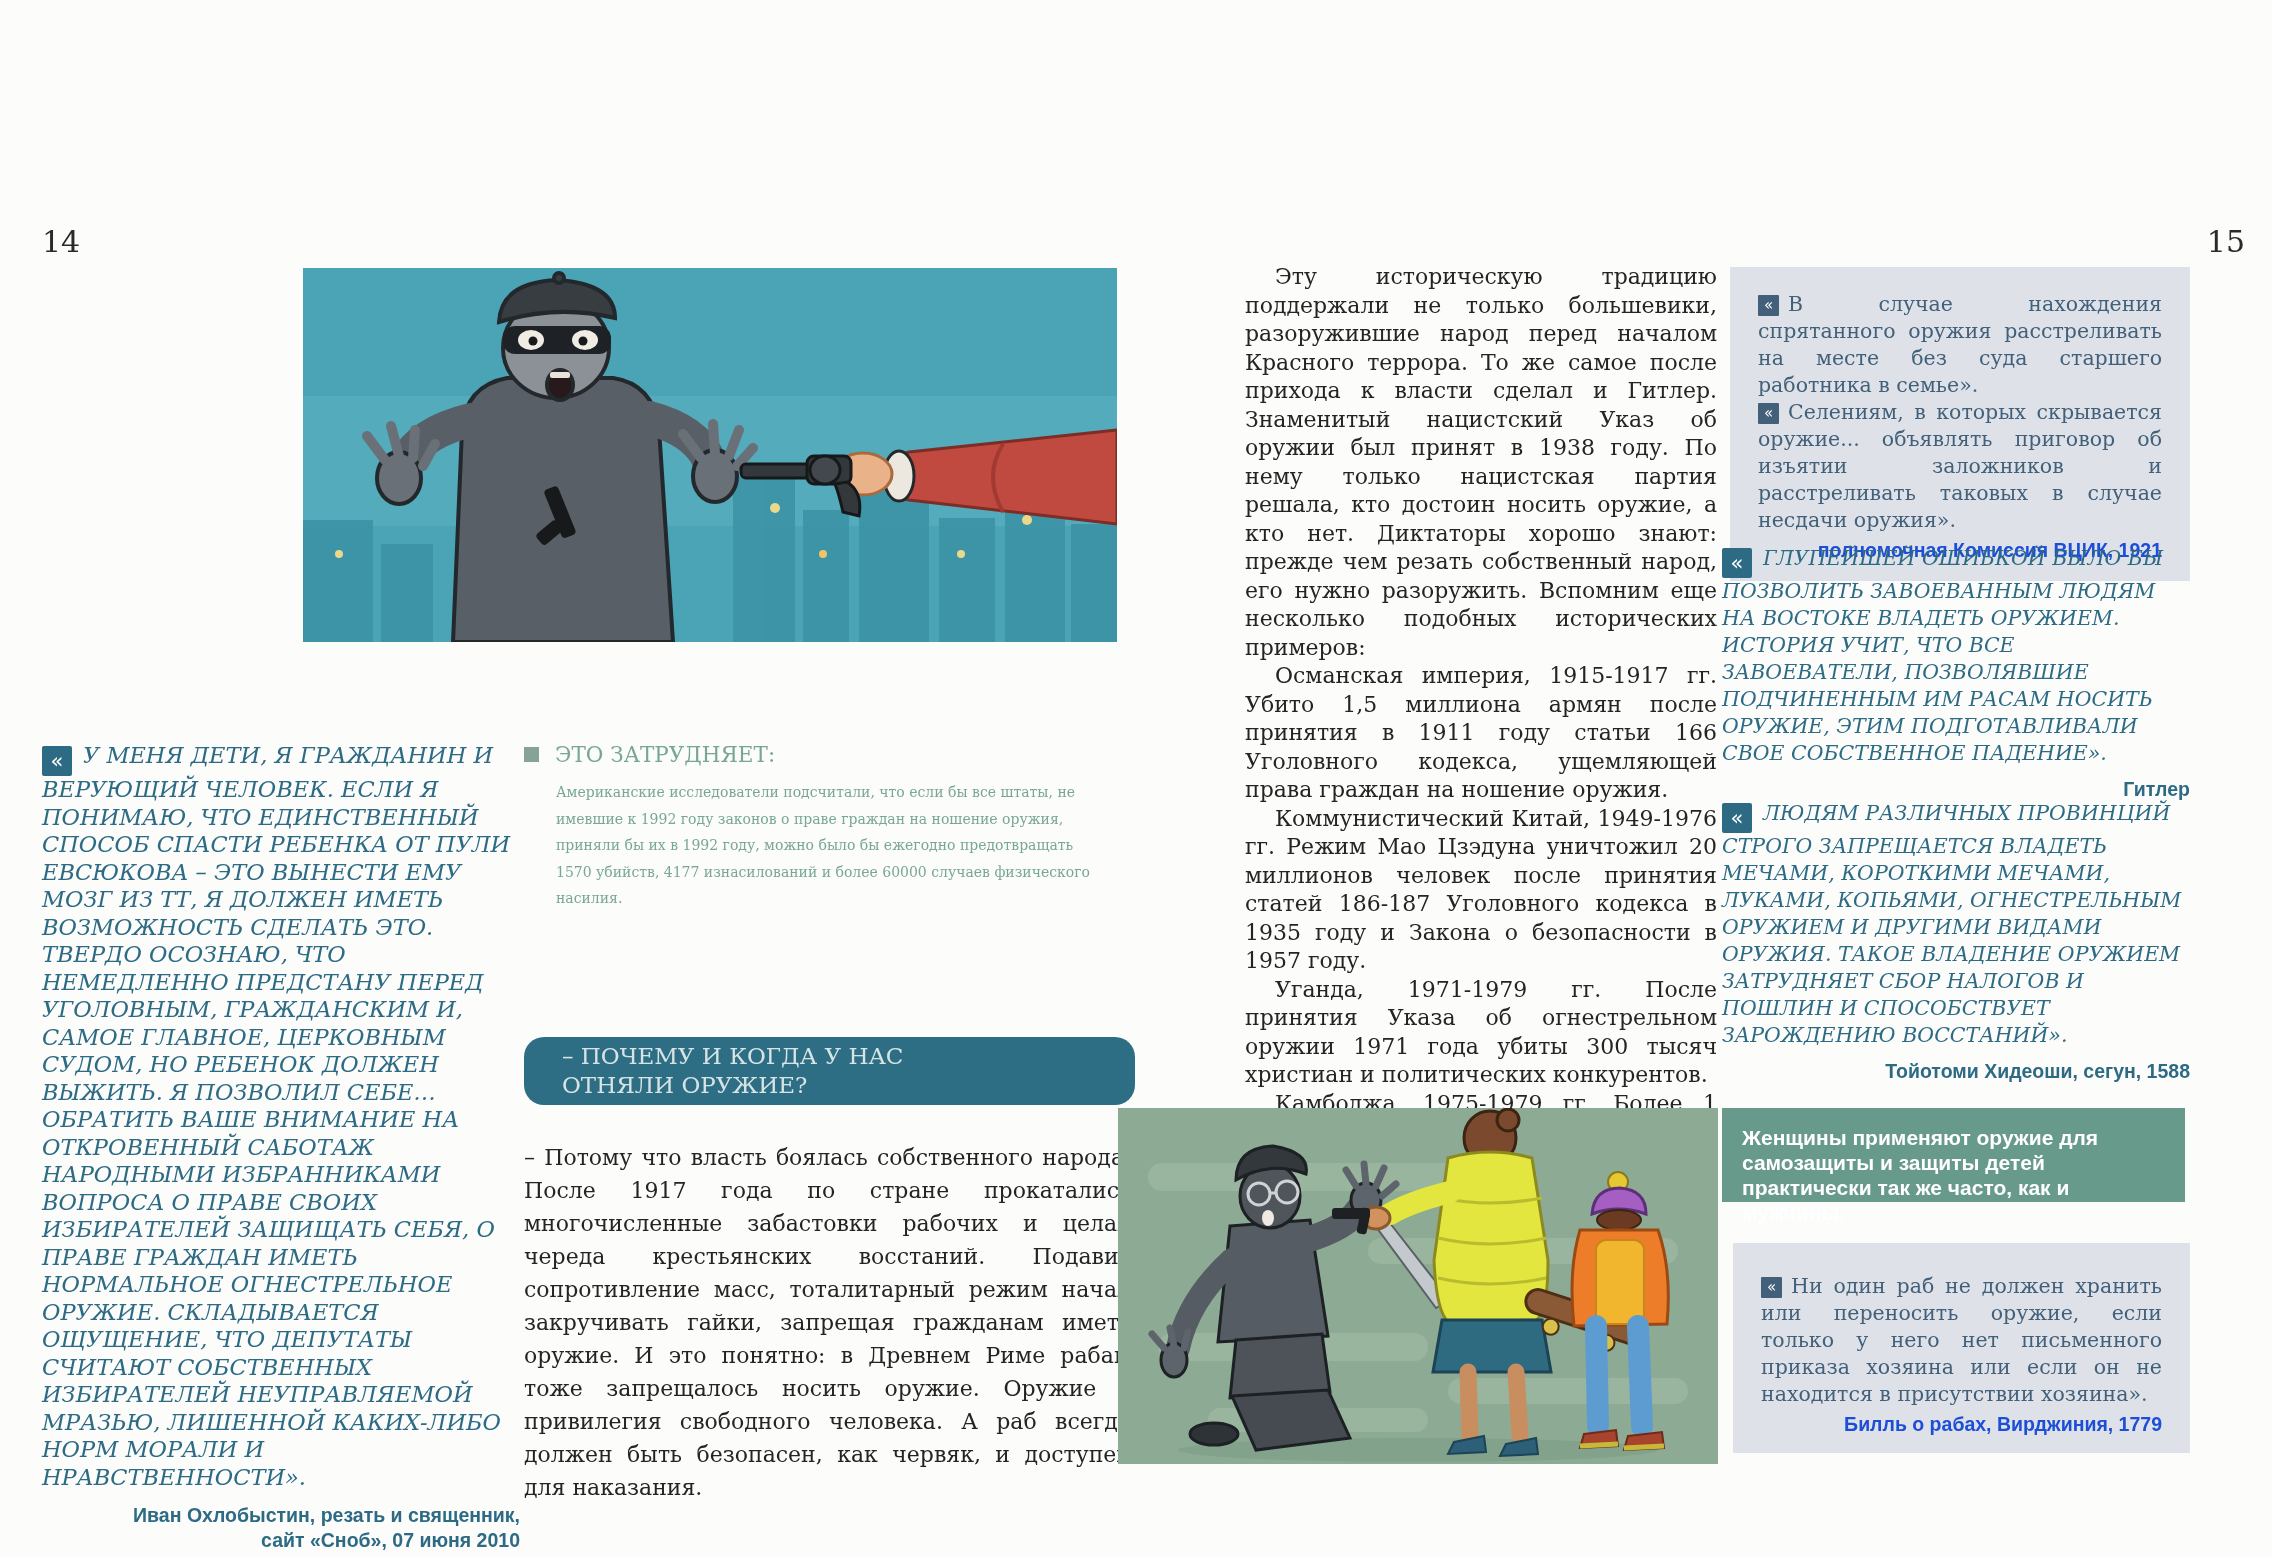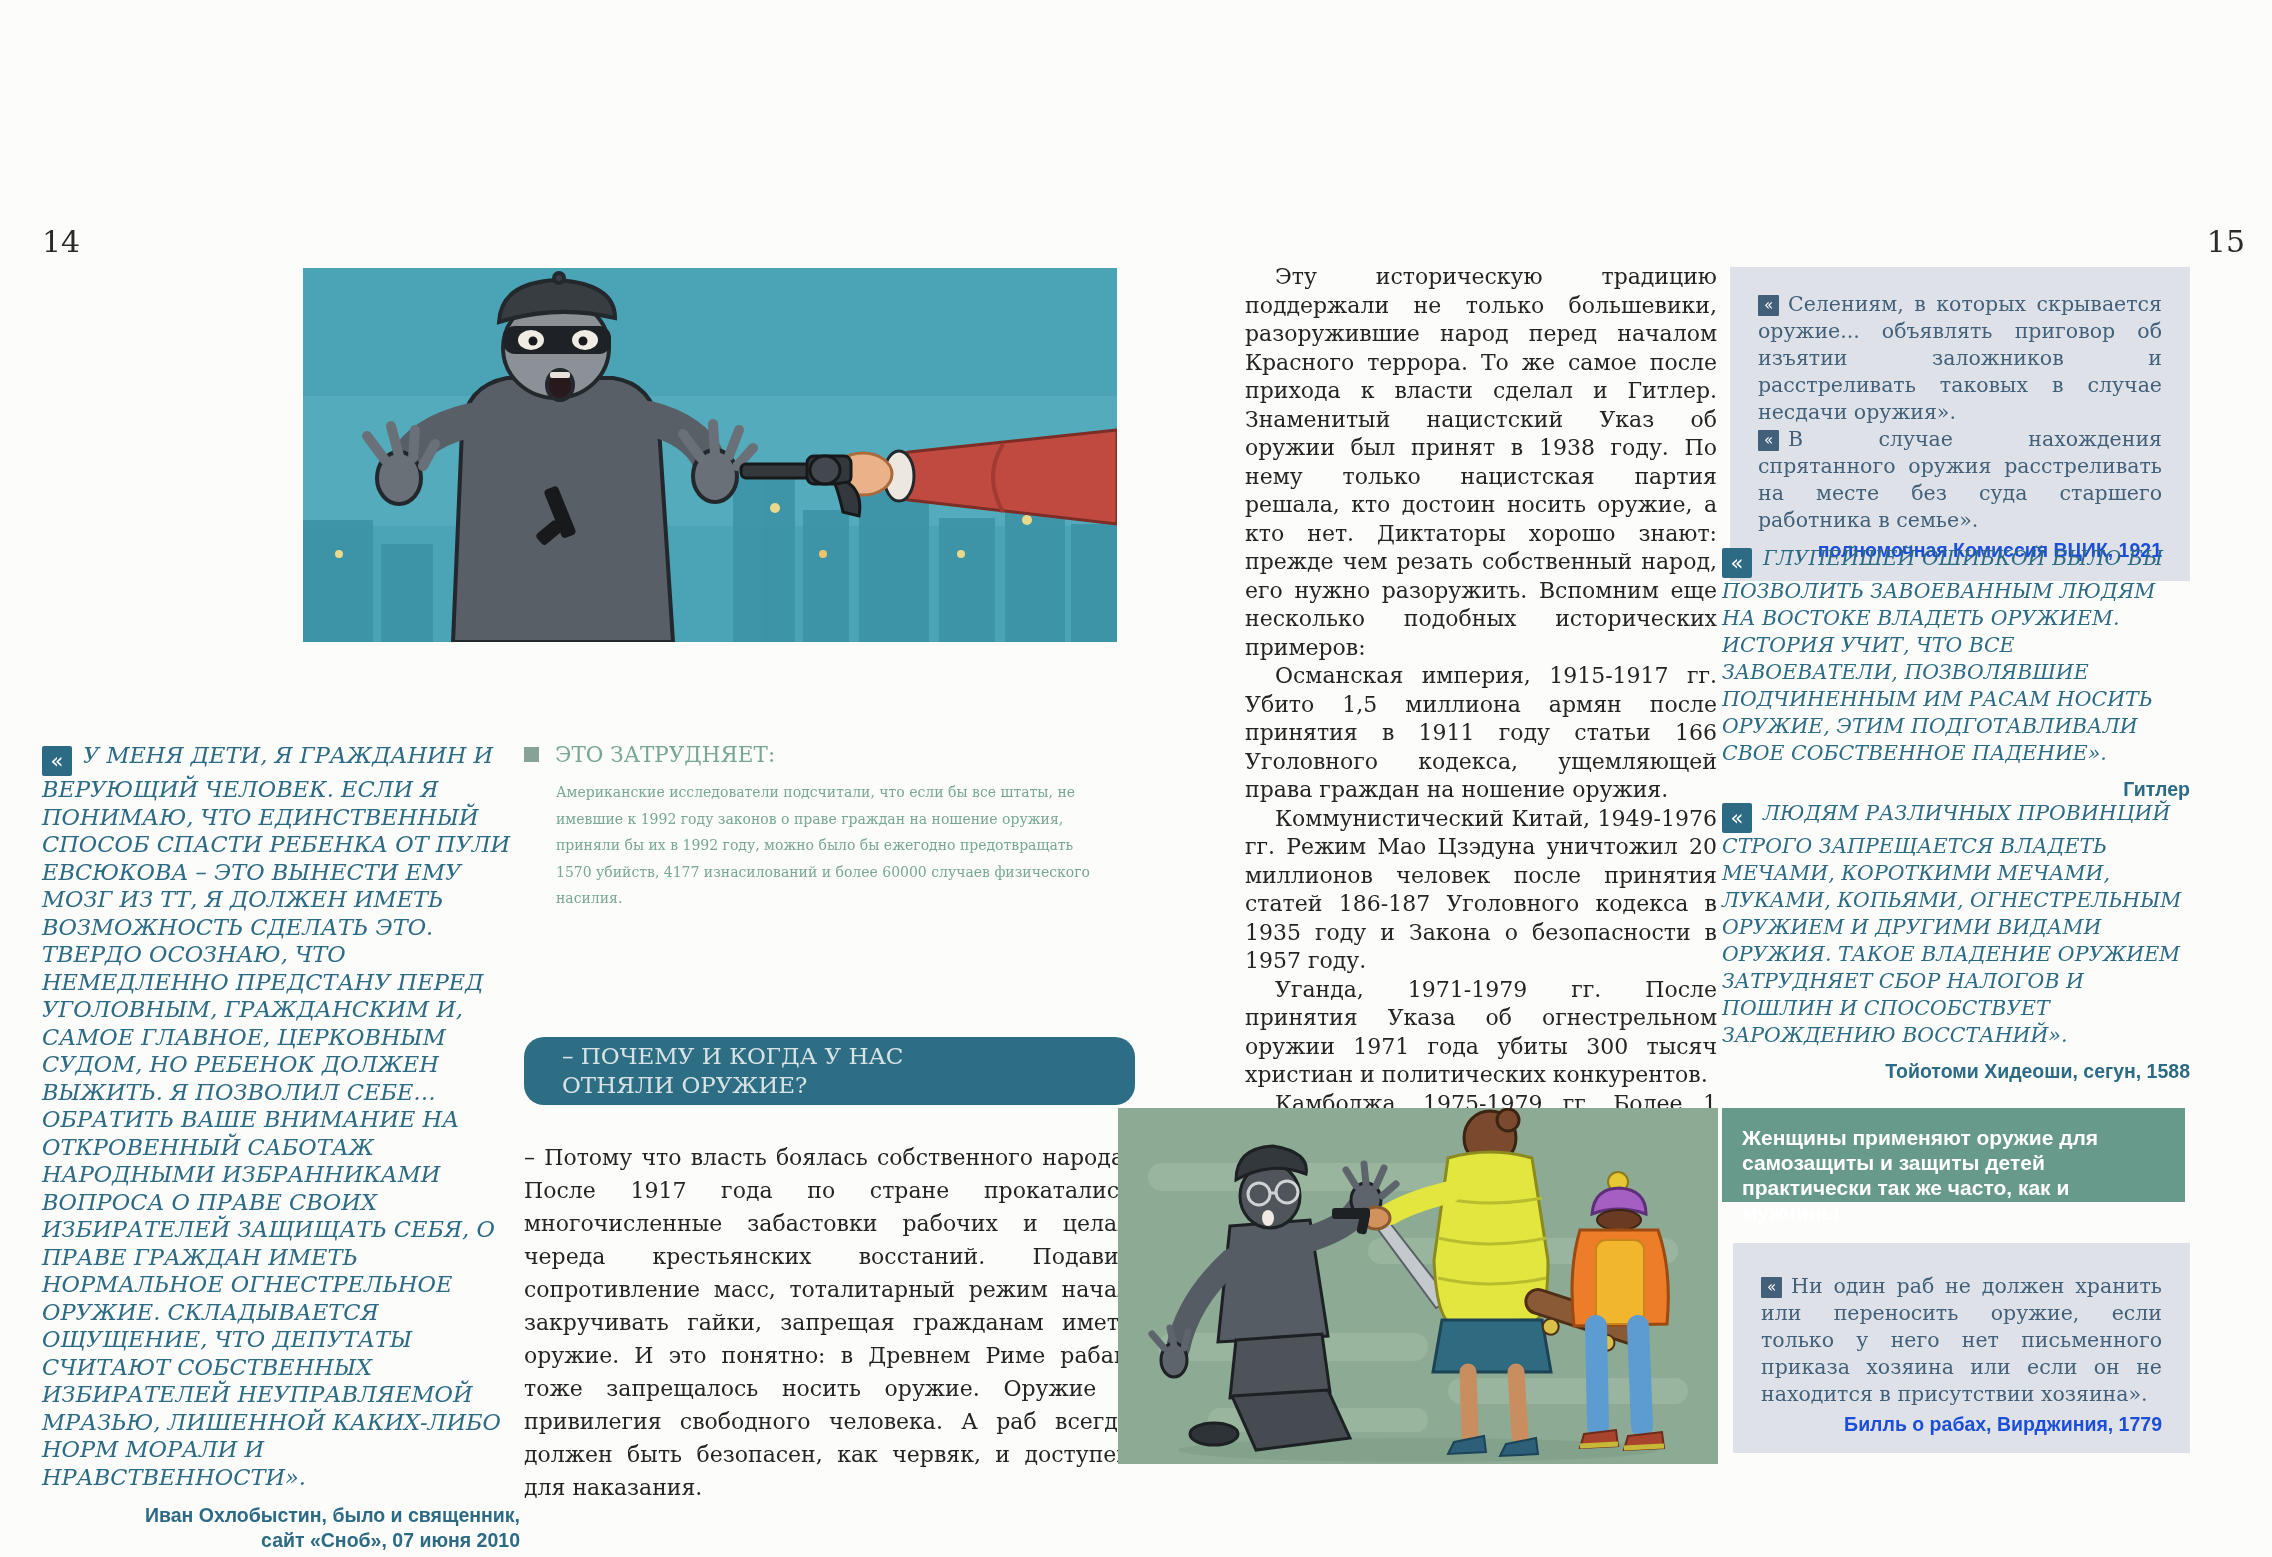--- a/index.html
+++ b/index.html
@@ -123,21 +123,21 @@
           <ellipse cx="522" cy="202" rx="15" ry="14" fill="#43484e"></ellipse>
           <path d="M544 214 Q560 224 556 248 L540 244 Q536 226 532 216 Z"></path>
         </g>
       </g>
     </svg>
   </div>
 
   <div class="abs pullquote" style="left:42px;top:742px;width:478px;">
     <span class="qmark">«</span><span class="qtext">У МЕНЯ ДЕТИ, Я ГРАЖДАНИН И ВЕРУЮЩИЙ ЧЕЛОВЕК. ЕСЛИ Я ПОНИМАЮ, ЧТО ЕДИНСТВЕННЫЙ СПОСОБ СПАСТИ РЕБЕНКА ОТ ПУЛИ ЕВСЮКОВА – ЭТО ВЫНЕСТИ ЕМУ МОЗГ ИЗ ТТ, Я ДОЛЖЕН ИМЕТЬ ВОЗМОЖНОСТЬ СДЕЛАТЬ ЭТО. ТВЕРДО ОСОЗНАЮ, ЧТО НЕМЕДЛЕННО ПРЕДСТАНУ ПЕРЕД УГОЛОВНЫМ, ГРАЖДАНСКИМ И, САМОЕ ГЛАВНОЕ, ЦЕРКОВНЫМ СУДОМ, НО РЕБЕНОК ДОЛЖЕН ВЫЖИТЬ. Я ПОЗВОЛИЛ СЕБЕ… ОБРАТИТЬ ВАШЕ ВНИМАНИЕ НА ОТКРОВЕННЫЙ САБОТАЖ НАРОДНЫМИ ИЗБРАННИКАМИ ВОПРОСА О ПРАВЕ СВОИХ ИЗБИРАТЕЛЕЙ ЗАЩИЩАТЬ СЕБЯ, О ПРАВЕ ГРАЖДАН ИМЕТЬ НОРМАЛЬНОЕ ОГНЕСТРЕЛЬНОЕ ОРУЖИЕ. СКЛАДЫВАЕТСЯ ОЩУЩЕНИЕ, ЧТО ДЕПУТАТЫ СЧИТАЮТ СОБСТВЕННЫХ ИЗБИРАТЕЛЕЙ НЕУПРАВЛЯЕМОЙ МРАЗЬЮ, ЛИШЕННОЙ КАКИХ-ЛИБО НОРМ МОРАЛИ И НРАВСТВЕННОСТИ».</span>
     <div class="attr" style="margin-top:12px;">
-      <div>Иван Охлобыстин, было и священник,</div>
+      <div>Иван Охлобыстин, резать и священник,</div>
       <div>сайт «Сноб», 07 июня 2010</div>
     </div>
   </div>
 
   <div class="abs int-head" style="left:524px;top:742px;">
     <span class="int-bullet"></span><span>ЭТО ЗАТРУДНЯЕТ:</span>
   </div>
   <div class="abs int-text" style="left:556px;top:779px;width:545px;">Американские исследователи подсчитали, что если бы все штаты, не имевшие к 1992 году законов о праве граждан на ношение оружия, приняли бы их в 1992 году, можно было бы ежегодно предотвращать 1570 убийств, 4177 изнасилований и более 60000 случаев физического насилия.</div>
 
   <div class="abs teal-head" style="left:524px;top:1037px;width:611px;height:68px;">
@@ -149,24 +149,24 @@
   <div class="abs bodytext histcol" style="left:1245px;top:263px;width:472px;">
     <p>Эту историческую традицию поддержали не только большевики, разоружившие народ перед началом Красного террора. То же самое после прихода к власти сделал и Гитлер. Знаменитый нацистский Указ об оружии был принят в 1938 году. По нему только нацистская партия решала, кто достоин носить оружие, а кто нет. Диктаторы хорошо знают: прежде чем резать собственный народ, его нужно разоружить. Вспомним еще несколько подобных исторических примеров:</p>
     <p>Османская империя, 1915-1917 гг. Убито 1,5 миллиона армян после принятия в 1911 году статьи 166 Уголовного кодекса, ущемляющей права граждан на ношение оружия.</p>
     <p>Коммунистический Китай, 1949-1976 гг. Режим Мао Цзэдуна уничтожил 20 миллионов человек после принятия статей 186-187 Уголовного кодекса в 1935 году и Закона о безопасности в 1957 году.</p>
     <p>Уганда, 1971-1979 гг. После принятия Указа об огнестрельном оружии 1971 года убиты 300 тысяч христиан и политических конкурентов.</p>
     <p>Камбоджа, 1975-1979 гг. Более 1 миллиона представителей интеллигенции убиты после принятия статей 322-328 Уголовного кодекса, запрещающих гражданам ношение оружия.</p>
   </div>
 
   <div class="abs slate-box" style="left:1730px;top:267px;width:460px;min-height:246px;box-sizing:border-box;padding:24px 28px 18px 28px;">
     <p class="bq">
-      <span class="qmark qmark-sm">«</span><span>Селениям, в которых скрывается оружие... объявлять приговор об изъятии заложников и расстреливать таковых в случае несдачи оружия».</span>
+      <span class="qmark qmark-sm">«</span><span>В случае нахождения спрятанного оружия расстреливать на месте без суда старшего работника в семье».</span>
     </p>
     <p class="bq">
-      <span class="qmark qmark-sm">«</span><span>В случае нахождения спрятанного оружия расстреливать на месте без суда старшего работника в семье».</span>
+      <span class="qmark qmark-sm">«</span><span>Селениям, в которых скрывается оружие... объявлять приговор об изъятии заложников и расстреливать таковых в случае несдачи оружия».</span>
     </p>
     <div class="attr">полномочная Комиссия ВЦИК, 1921</div>
   </div>
 
   <div class="abs pullquote" style="left:1722px;top:545px;width:468px;font-size:20.5px;line-height:27px;">
     <span class="qmark">«</span><span>ГЛУПЕЙШЕЙ ОШИБКОЙ БЫЛО БЫ ПОЗВОЛИТЬ ЗАВОЕВАННЫМ ЛЮДЯМ НА ВОСТОКЕ ВЛАДЕТЬ ОРУЖИЕМ. ИСТОРИЯ УЧИТ, ЧТО ВСЕ ЗАВОЕВАТЕЛИ, ПОЗВОЛЯВШИЕ ПОДЧИНЕННЫМ ИМ РАСАМ НОСИТЬ ОРУЖИЕ, ЭТИМ ПОДГОТАВЛИВАЛИ СВОЕ СОБСТВЕННОЕ ПАДЕНИЕ».</span>
     <div class="attr" style="margin-top:10px;">Гитлер</div>
   </div>
 
   <div class="abs pullquote" style="left:1722px;top:800px;width:468px;font-size:20.5px;line-height:27px;">

